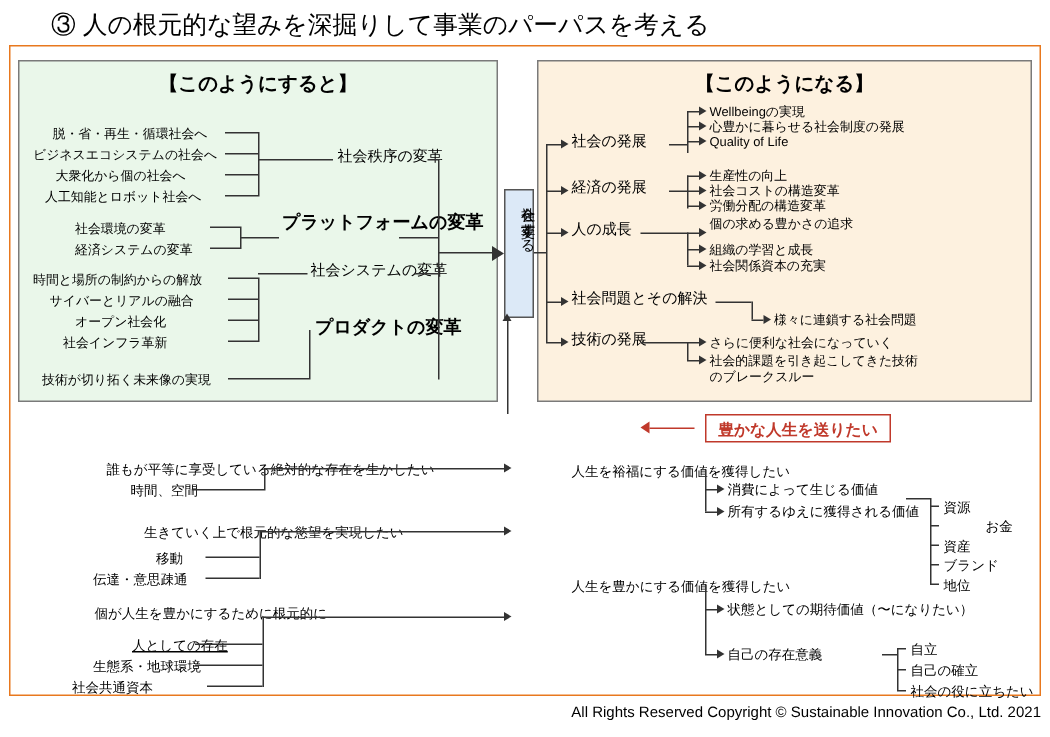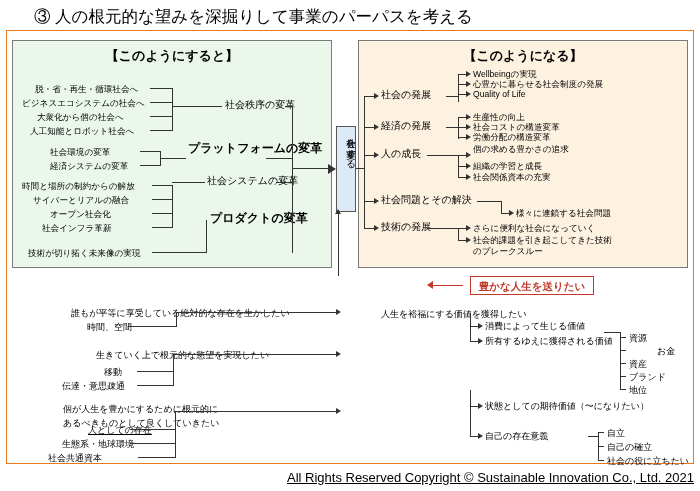--- a/index.html
+++ b/index.html
@@ -103,23 +103,22 @@
     border:1.3px solid #C0392B; background:#ffffff;
     box-sizing:border-box;
   }
   .box-rich span {
     position:absolute; left:0; top:3px; width:100%; text-align:center;
     font-size:10.5px; color:#C0392B; font-weight:bold; white-space:nowrap;
   }
 
   .footer {
     position:absolute; left:0; top:470px; width:694px;
-    text-align:right; font-size:13px;
+    text-align:right; font-size:10px;
     white-space:nowrap;
-    text-decoration:underline;
   }
 </style>
 </head>
 <body>
 
 <div id="root">
 
   <div class="title">③ 人の根元的な望みを深掘りして事業のパーパスを考える</div>
 
   <div class="outer-frame"></div>
@@ -271,40 +270,40 @@
   <div class="txt s9" style="left:96px; top:350px;">生きていく上で根元的な慾望を実現したい</div>
   <div class="txt s9" style="left:104px; top:367px;">移動</div>
   <div class="txt s9" style="left:62px; top:381px;">伝達・意思疎通</div>
   <div class="ln lnh" style="left:137px; top:371px; width:36px;"></div>
   <div class="ln lnh" style="left:137px; top:385px; width:36px;"></div>
   <div class="ln lnv" style="left:173px; top:354px; height:32px;"></div>
   <div class="ln lnh" style="left:173px; top:354px; width:163px;"></div>
   <div class="ar-r" style="left:336px; top:351px;"></div>
 
   <div class="txt s9" style="left:63px; top:404px;">個が人生を豊かにするために根元的に</div>
-  <div class="txt s9" style="left:63px; top:418px;">あるべきものとして良くしていきたい</div>
   <div class="txt s9" style="left:88px; top:425px;text-decoration:underline;">人としての存在</div>
   <div class="txt s9" style="left:62px; top:439px;">生態系・地球環境</div>
   <div class="txt s9" style="left:48px; top:453px;">社会共通資本</div>
   <div class="ln lnh" style="left:130px; top:429px; width:45px;"></div>
   <div class="ln lnh" style="left:130px; top:443px; width:45px;"></div>
   <div class="ln lnh" style="left:138px; top:457px; width:37px;"></div>
   <div class="ln lnv" style="left:175px; top:411px; height:47px;"></div>
   <div class="ln lnh" style="left:175px; top:411px; width:161px;"></div>
   <div class="ar-r" style="left:336px; top:408px;"></div>
 
   <div class="txt s9" style="left:381px; top:309px;">人生を裕福にする価値を獲得したい</div>
   <div class="ln lnv" style="left:470px; top:313px; height:28px;"></div>
   <div class="ln lnh" style="left:470px; top:326px; width:8px;"></div>
   <div class="ar-r" style="left:478px; top:323px;"></div>
   <div class="txt s9" style="left:485px; top:321px;">消費によって生じる価値</div>
   <div class="ln lnh" style="left:470px; top:341px; width:8px;"></div>
   <div class="ar-r" style="left:478px; top:338px;"></div>
   <div class="txt s9" style="left:485px; top:336px;">所有するゆえに獲得される価値</div>
 
+  <div class="txt s9" style="left:381px; top:386px;">人生を豊かにする価値を獲得したい</div>
   <div class="ln lnv" style="left:470px; top:390px; height:46px;"></div>
   <div class="ln lnh" style="left:470px; top:406px; width:8px;"></div>
   <div class="ar-r" style="left:478px; top:403px;"></div>
   <div class="txt s9" style="left:485px; top:401px;">状態としての期待価値（〜になりたい）</div>
   <div class="ln lnh" style="left:470px; top:436px; width:8px;"></div>
   <div class="ar-r" style="left:478px; top:433px;"></div>
   <div class="txt s9" style="left:485px; top:431px;">自己の存在意義</div>
 
   <div class="ln lnv" style="left:620px; top:332px; height:58px;"></div>
   <div class="ln lnh" style="left:604px; top:332px; width:16px;"></div>

